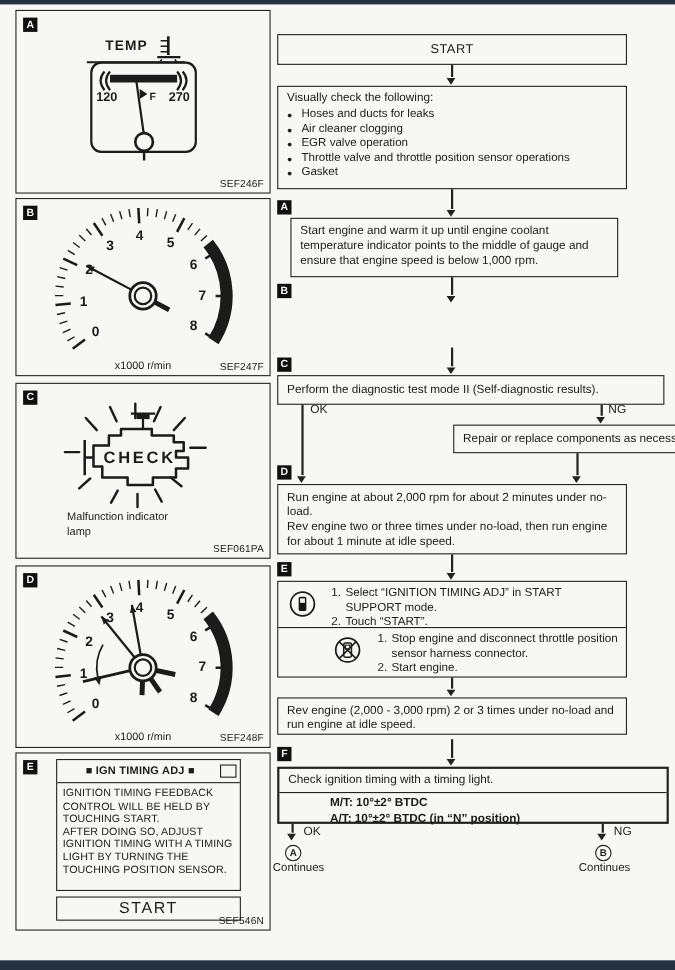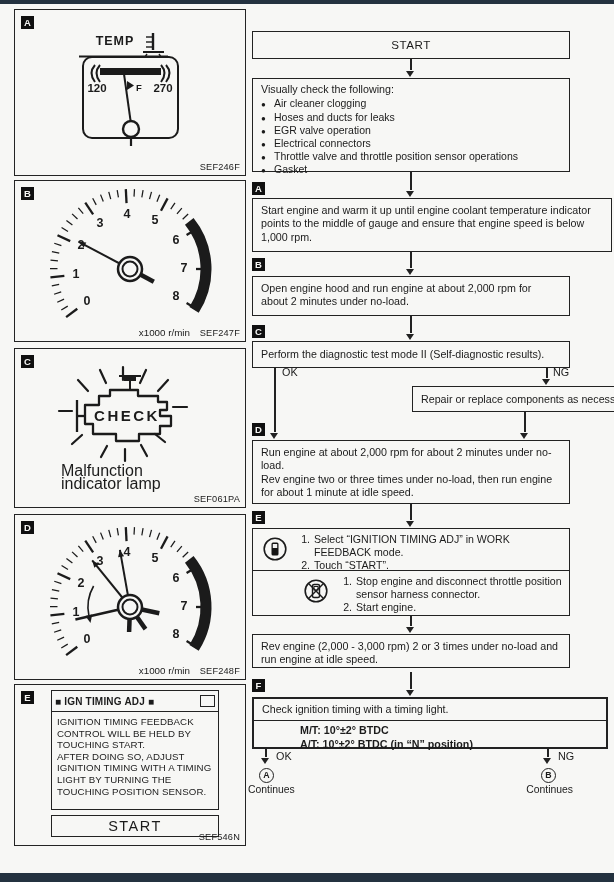--- a/index.html
+++ b/index.html
@@ -6,43 +6,43 @@
   .page{position:relative;width:614px;height:882px;background:#f7f7f5;overflow:hidden;
         font-family:"Liberation Sans",sans-serif;color:#1b1b1b}
   .bar{position:absolute;left:0;width:614px;background:#243240}
   .panel{position:absolute;left:14px;width:232px;border:1.5px solid #242424;background:#f7f7f5;box-sizing:border-box}
   .tag{position:absolute;left:6px;top:6px;width:13px;height:13px;background:#101010;color:#f6f6f4;
        font:700 9.5px/13px "Liberation Sans",sans-serif;text-align:center}
   .ftag{position:absolute;width:13px;height:13px;background:#101010;color:#f6f6f4;
        font:700 9.5px/13px "Liberation Sans",sans-serif;text-align:center}
   .ref{position:absolute;right:5px;bottom:3px;font-size:9.2px;letter-spacing:.2px}
   .fillsvg{position:absolute;left:0;top:0}
-  .unit{position:absolute;text-align:right;font-size:9.8px}
-  .caption{position:absolute;font-size:16px;line-height:12.8px}
+  .unit{position:absolute;text-align:center;font-size:9.8px}
+  .caption{position:absolute;font-size:10px;line-height:12.8px}
   .box{position:absolute;border:1.6px solid #222;box-sizing:border-box;background:#f7f7f5;
        font-size:10.7px;line-height:13.4px;padding:5px 8px}
   .boxc{display:flex;align-items:center;justify-content:center;font-size:11.6px;letter-spacing:.5px;padding:0}
   .arrow{position:absolute;width:1.6px;background:#222}
   .arrow::after{content:"";position:absolute;left:-4px;bottom:-6.5px;
        border-left:4.7px solid transparent;border-right:4.7px solid transparent;border-top:6.5px solid #222}
   .blabel{position:absolute;font-size:10.8px}
   .cbadge{position:absolute;width:13px;height:13px;border:1.4px solid #222;border-radius:50%;
        font:700 8.8px/13px "Liberation Sans",sans-serif;text-align:center;background:#f7f7f5;box-sizing:content-box}
   .cont{position:absolute;font-weight:400;font-size:10.4px}
   ul.checks{margin:1px 0 0;padding:0;list-style:none}
   ul.checks li{padding-left:13px;position:relative;line-height:13.1px;font-size:10.5px}
   ul.checks li::before{content:"●";position:absolute;left:0;top:1px;font-size:8px}
   ol.steps{margin:0;padding-left:16px}
   ol.steps li{line-height:12.8px;font-size:10.6px;padding-left:1px}
   .ecell{position:relative;box-sizing:border-box}
   .fhead{padding:4px 8px;border-bottom:1.5px solid #222;font-size:10.7px}
   .fspecs{padding:3px 8px 4px 46px;font-weight:700;font-size:10.7px;line-height:13.6px}
   .escreen{position:absolute;left:36px;top:5px;width:168px;height:120px;border:1.6px solid #222;box-sizing:border-box}
   .ehead{display:flex;align-items:center;height:20px;border-bottom:1.5px solid #222;padding:0 3px}
-  .ehead .t{flex:1;text-align:left;font-size:10px;font-weight:700;letter-spacing:.2px}
+  .ehead .t{flex:1;text-align:center;font-size:10px;font-weight:700;letter-spacing:.2px}
   .echk{width:13px;height:10px;border:1.5px solid #222}
   .ebody{padding:4px 5px 0;font-size:9.7px;line-height:11.6px;letter-spacing:.1px}
   .estart{position:absolute;left:36px;top:130px;width:168px;height:22px;border:1.6px solid #222;box-sizing:border-box;
        display:flex;align-items:center;justify-content:center;font-size:14.5px;letter-spacing:1.5px}
   svg text.dnum{font:600 12.5px "Liberation Sans",sans-serif;fill:#1b1b1b;text-anchor:middle;dominant-baseline:middle}
   svg text.ttl{font:700 12.5px "Liberation Sans",sans-serif;fill:#1b1b1b;text-anchor:middle;letter-spacing:1px}
   svg text.gnum{font:600 11.5px "Liberation Sans",sans-serif;fill:#1b1b1b;text-anchor:middle}
   svg text.chk{font:700 15px "Liberation Sans",sans-serif;fill:#1b1b1b;text-anchor:middle;letter-spacing:2.5px}
   svg text.fl{font:600 9.5px "Liberation Sans",sans-serif;fill:#1b1b1b}
 </style>
@@ -273,40 +273,38 @@
     <div class="estart">START</div>
     <div class="ref">SEF546N</div>
   </section>
 
   <div class="box boxc" style="left:252px;top:31px;width:318px;height:28px">START</div>
   <div class="arrow" style="left:410.2px;top:59px;height:11px"></div>
 
   <div class="box" style="left:252px;top:78px;width:318px;height:94px;padding:4px 8px">
     <div>Visually check the following:</div>
     <ul class="checks">
+      <li>Hoses and ducts for leaks</li>
       <li>Air cleaner clogging</li>
-      <li>Hoses and ducts for leaks</li>
       <li>EGR valve operation</li>
-      <li>Electrical connectors</li>
       <li>Throttle valve and throttle position sensor operations</li>
       <li>Gasket</li>
     </ul>
   </div>
   <div class="arrow" style="left:410.2px;top:172px;height:18px"></div>
 
   <div class="ftag" style="left:252px;top:182px">A</div>
-  <div class="box" style="left:252px;top:198px;width:360px;height:54px">Start engine and warm it up until engine coolant temperature indicator points to the middle of gauge and ensure that engine speed is below 1,000 rpm.</div>
+  <div class="box" style="left:264px;top:198px;width:298px;height:54px">Start engine and warm it up until engine coolant temperature indicator points to the middle of gauge and ensure that engine speed is below 1,000 rpm.</div>
   <div class="arrow" style="left:410.2px;top:252px;height:16px"></div>
 
   <div class="ftag" style="left:252px;top:258px">B</div>
-  <div class="box" style="left:252px;top:276px;width:318px;height:40px">Open engine hood and run engine at about 2,000 rpm for about 2 minutes under no-load.</div>
   <div class="arrow" style="left:410.2px;top:316px;height:17px"></div>
 
   <div class="ftag" style="left:252px;top:325px">C</div>
-  <div class="box" style="left:252px;top:341px;width:318px;height:27px;padding-top:6px;white-space:nowrap">Perform the diagnostic test mode II (Self-diagnostic results).</div>
+  <div class="box" style="left:252px;top:341px;width:352px;height:27px;padding-top:6px;white-space:nowrap">Perform the diagnostic test mode II (Self-diagnostic results).</div>
 
   <div class="blabel" style="left:282px;top:366px">OK</div>
   <div class="arrow" style="left:274.2px;top:368px;height:64px"></div>
   <div class="blabel" style="left:553px;top:366px">NG</div>
   <div class="arrow" style="left:546.2px;top:368px;height:10px"></div>
 
   <div class="box" style="left:412px;top:386px;width:212px;height:26px;padding-top:5.5px;white-space:nowrap;overflow:hidden">Repair or replace components as necessary.</div>
   <div class="arrow" style="left:524.2px;top:412px;height:20px"></div>
 
   <div class="ftag" style="left:252px;top:423px">D</div>
@@ -318,21 +316,21 @@
 
   <div class="ftag" style="left:252px;top:511px">E</div>
   <div class="box" style="left:252px;top:528px;width:318px;height:88px;padding:0">
     <div class="ecell" style="height:41px;padding:4px 6px 0 44px">
       <svg width="26" height="26" style="position:absolute;left:9px;top:7px">
         <circle cx="13" cy="13" r="10.8" fill="none" stroke="#1b1b1b" stroke-width="1.6"></circle>
         <rect x="9.5" y="6.5" width="7" height="13" rx="1.5" fill="#151515"></rect>
         <rect x="10.8" y="8" width="4.4" height="4" fill="#f2f2f2"></rect>
       </svg>
       <ol class="steps">
-        <li>Select “IGNITION TIMING ADJ” in WORK FEEDBACK mode.</li>
+        <li>Select “IGNITION TIMING ADJ” in START SUPPORT mode.</li>
         <li>Touch “START”.</li>
       </ol>
     </div>
     <div class="ecell" style="height:45px;border-top:1.4px solid #222;padding:4px 6px 0 86px">
       <svg width="26" height="26" style="position:absolute;left:50px;top:7px">
         <circle cx="13" cy="13" r="10.8" fill="none" stroke="#1b1b1b" stroke-width="1.6"></circle>
         <rect x="9.5" y="6.5" width="7" height="13" rx="1.5" fill="none" stroke="#1b1b1b" stroke-width="1.4"></rect>
         <rect x="11" y="8.5" width="4" height="3.5" fill="none" stroke="#1b1b1b" stroke-width="1"></rect>
         <line x1="5.5" y1="5.5" x2="20.5" y2="20.5" stroke="#1b1b1b" stroke-width="1.4"></line>
         <line x1="20.5" y1="5.5" x2="5.5" y2="20.5" stroke="#1b1b1b" stroke-width="1.4"></line>

